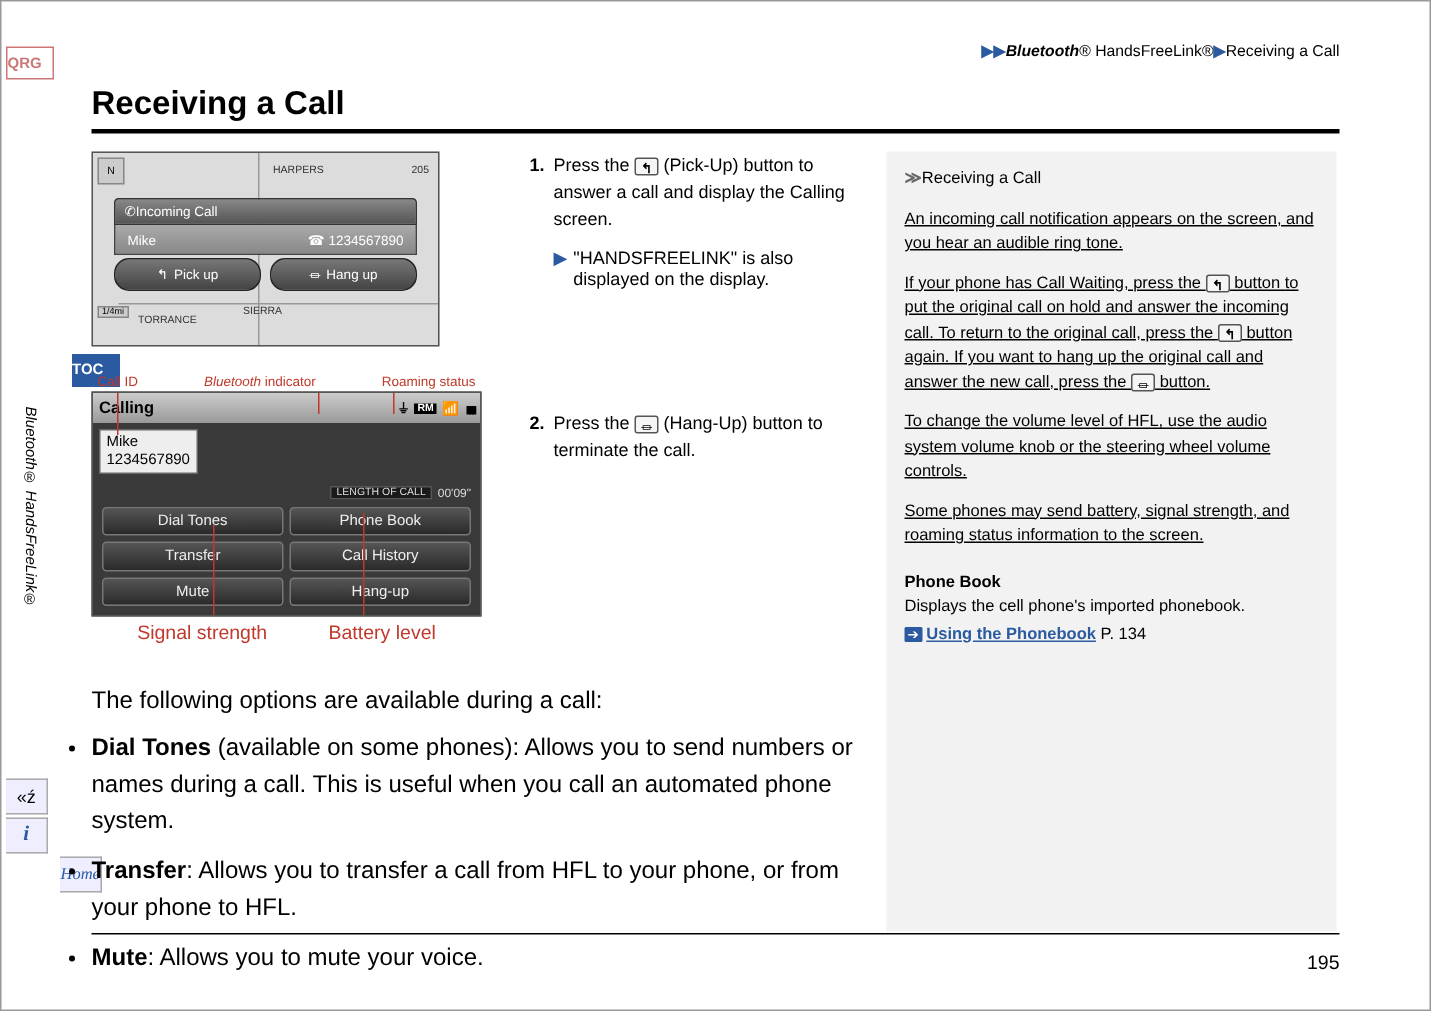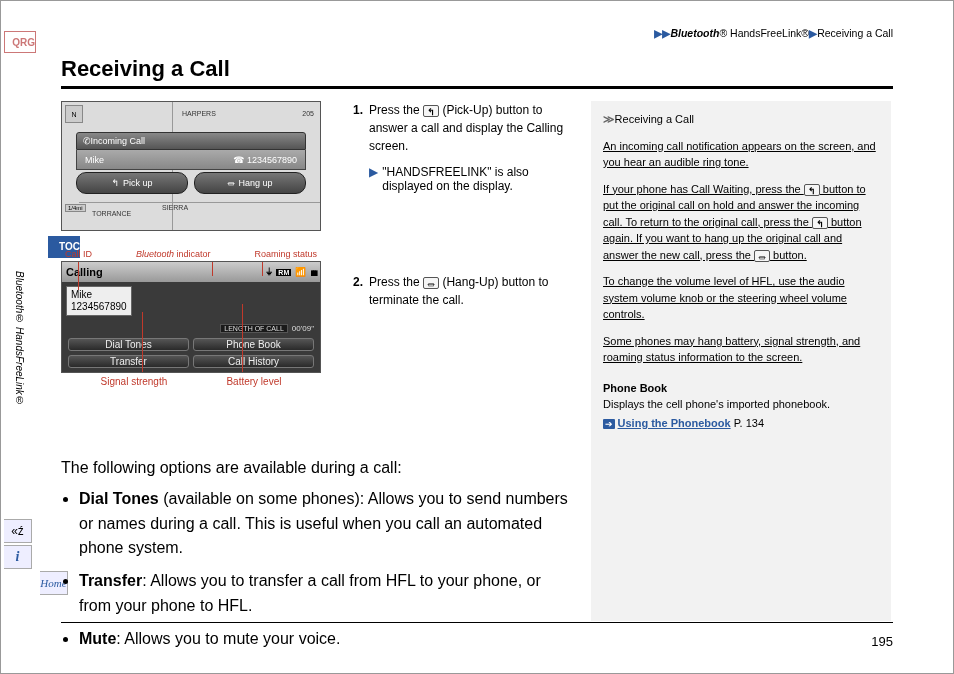--- a/index.html
+++ b/index.html
@@ -25,21 +25,21 @@
     position: absolute;
     top: 55px;
     left: 60px;
     right: 60px;
     border-bottom: 3px solid #000;
     padding-bottom: 4px;
   }
   .title-area h1 { font-size: 22px; font-weight: bold; }
 
   
-  .tab { position: absolute; left: 3px; width: 32px; text-align: right; font-size: 10px; font-weight: bold; }
+  .tab { position: absolute; left: 3px; width: 32px; text-align: left; font-size: 10px; font-weight: bold; }
   .tab-qrg { top: 30px; height: 22px; line-height: 22px; border: 1px solid #c77; color: #c77; background: #fff; }
   .tab-toc { top: 235px; height: 22px; line-height: 22px; background: #2b5aa0; color: #fff; margin-left: 44px; }
   .side-text {
     position: absolute;
     left: 13px; top: 270px;
     writing-mode: vertical-rl;
     font-size: 10px;
     font-style: italic;
     height: 160px;
   }
@@ -49,21 +49,21 @@
   .icon-home { top: 570px; color:#2b5aa0; font-style: italic; font-family: 'Brush Script MT', cursive; font-size:11px;margin-left:36px;}
 
   
   .col-left { position: absolute; left: 60px; top: 100px; width: 280px; }
   .col-mid { position: absolute; left: 352px; top: 100px; width: 220px; }
   .col-side { position: absolute; left: 590px; top: 100px; width: 300px; background: #f2f2f2; padding: 10px 12px; font-size: 11px; line-height: 1.5; height: 520px;}
   .below { position: absolute; left: 60px; top: 455px; width: 510px; font-size: 16px; line-height: 1.55; }
 
   
   .fig1 {
-    width: 260px; height: 130px; border: 1px solid #555;
+    width: 232px; height: 130px; border: 1px solid #555;
     background: #dcdcdc;
     position: relative;
     font-family: Arial, sans-serif;
     overflow: hidden;
     padding-left: 17px;
   }
   .fig1 .map-line { position:absolute; background:#999; }
   .fig1 .st1 { width: 1.1px; height:100%; left: 110px; }
   .fig1 .st2 { width: 100%; height:1.1px; top: 100px; }
   .fig1 .compass { position:absolute; top:3px; left:3px; width:18px; height:18px; background:#ccc; border:1px solid #888; font-size:7px; display:flex;align-items:center;justify-content:center;}
@@ -92,25 +92,25 @@
   .fig1 .botbar .main { background:#333; color:#fff; padding:1px 8px;}
   .fig1 .botbar .side { position:absolute; right:2px; font-size:6px; line-height:1; text-align:center; background:#333; padding:1px 2px;}
   .fig1 .side-scale { position:absolute; bottom:18px; left:3px; font-size:6px; background:#ccc; padding:0 2px; border:1px solid #888;}
   .fig1 .road-name {position:absolute; font-size:7px; color:#333;}
   .fig1 .phone-ic::before{content:"✆ "; }
 
   
   .fig2-wrap { margin-top: 18px; width: 260px; }
   .fig2-top-labels { display:flex; justify-content:space-between; font-size:9px; color:#c0392b; padding: 0 4px 2px; }
   .fig2-top-labels .bt { font-style: italic; }
-  .fig2-bot-labels { display:flex; justify-content:space-around; font-size:10px; color:#c0392b; padding: 3px 10px 0; }
+  .fig2-bot-labels { display:flex; justify-content:space-around; font-size:13px; color:#c0392b; padding: 3px 10px 0; }
 
   
   .fig2 {
-    width: 260px; height: 112px; border:1px solid #555;
+    width: 260px; height: 150px; border:1px solid #555;
     background:#3a3a3a; position:relative; color:#fff; overflow:hidden;
   }
   .fig2 .top {
     height: 20px; background: linear-gradient(#ccc,#999);
     display:flex; align-items:center; padding:0 4px; color:#000;
     font-size:11px; font-weight:bold;
   }
   .fig2 .top .status {
     margin-left:auto; display:flex; gap:4px; align-items:center; font-size:9px;
   }
@@ -157,21 +157,21 @@
 
   
   .col-side .hdr { font-size:11px;}
   .col-side .hdr .gg { color:#666; font-weight:bold; letter-spacing:-3px;}
   .col-side p { margin-top: 10px; text-decoration: underline;}
   .col-side .pb-h { font-weight:bold; margin-top:14px;}
   .link { color:#2b5aa0; font-weight:bold;}
   .link-ic::before { content:"➔"; background:#2b5aa0; color:#fff; font-size:9px; padding:0 2px; margin-right:3px; border-radius:1px;}
 
   
-  .below ul { list-style: disc; margin-left: 18px; margin-top:6px;}
+  .below ul { list-style: disc; margin-top:6px;}
   .below li { margin-bottom: 8px;}
   .pagenum { position:absolute; bottom: 24px; right: 60px; font-size:13px;}
   .pagebar { position:absolute; bottom: 50px; left:60px; right:60px; border-top:1px solid #000;}
 </style>
 </head>
 <body>
 
 <div class="breadcrumb">
   <span class="arrows">▶▶</span><span class="bt">Bluetooth</span><span>® HandsFreeLink®</span><span class="arrows">▶</span><span>Receiving a Call</span>
 </div>
@@ -284,21 +284,21 @@
   </div>
 </div>
 
 <div class="col-side">
   <div class="hdr"><span class="gg">≫</span> <span>Receiving a Call</span></div>
   <p>An incoming call notification appears on the screen, and you hear an audible ring tone.</p>
   <p>
     <span>If your phone has Call Waiting, press the </span><span class="btn-ico pickup"></span><span> button to put the original call on hold and answer the incoming call. To return to the original call, press the </span><span class="btn-ico pickup"></span><span> button again. If you want to hang up the original call and answer the new call, press the </span><span class="btn-ico hangup"></span><span> button.</span>
   </p>
   <p>To change the volume level of HFL, use the audio system volume knob or the steering wheel volume controls.</p>
-  <p>Some phones may hang battery, signal strength, and roaming status information to the screen.</p>
+  <p>Some phones may send battery, signal strength, and roaming status information to the screen.</p>
   <div class="pb-h">Phone Book</div>
   <div>Displays the cell phone's imported phonebook.</div>
   <div style="margin-top:2px;">
     <span class="link-ic"></span><a href="#" class="link">Using the Phonebook</a><span> P. 134</span>
   </div>
 </div>
 
 <div class="below">
   <div>The following options are available during a call:</div>
   <ul>

